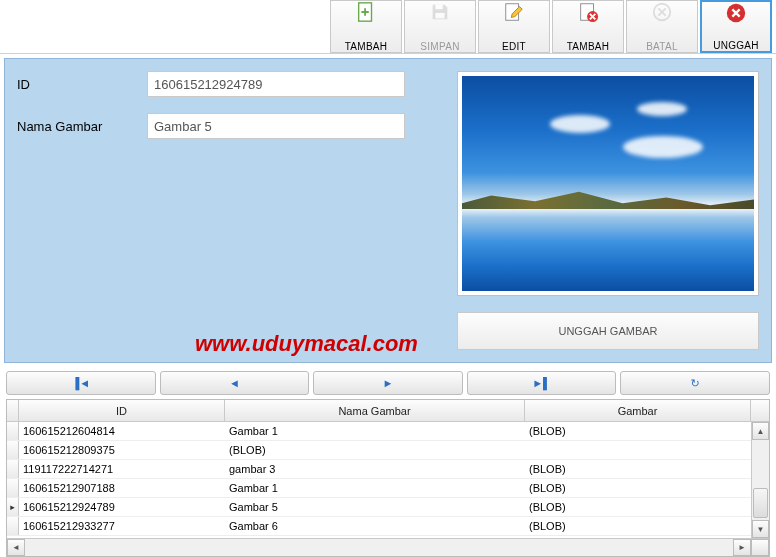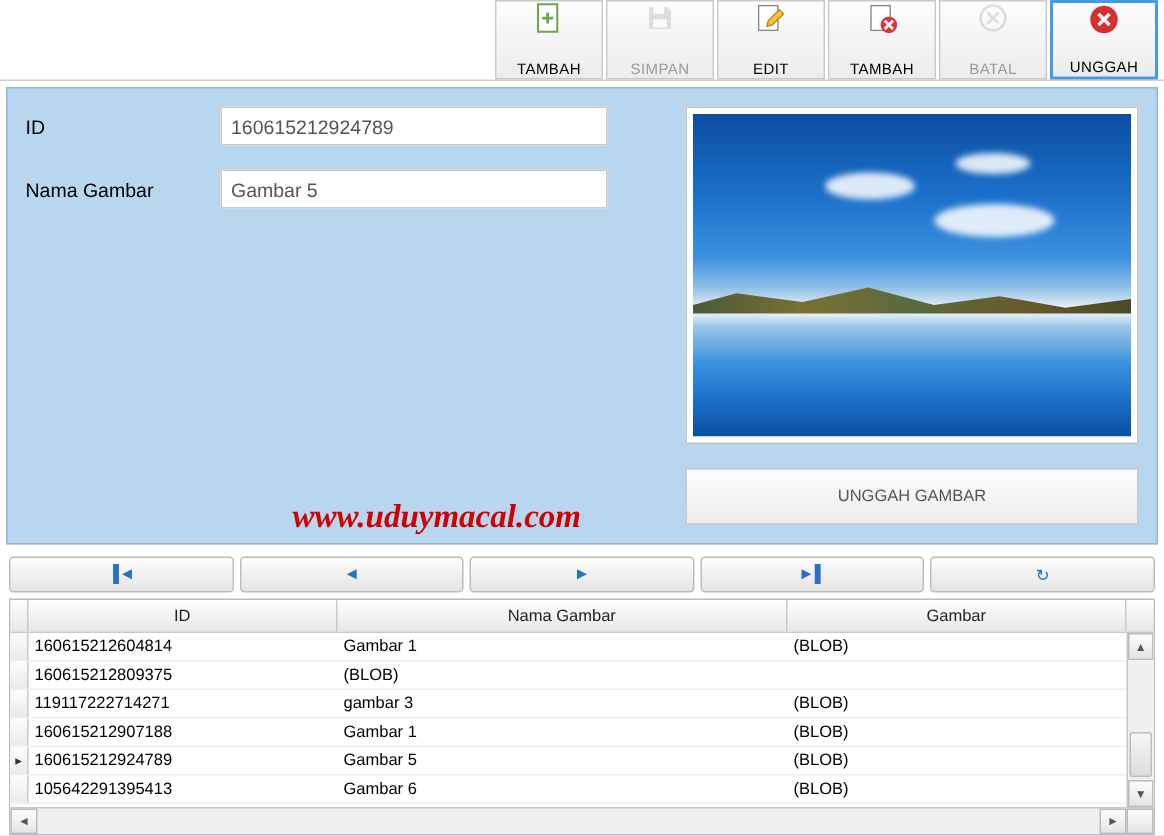--- a/index.html
+++ b/index.html
@@ -25,21 +25,21 @@
 .imgbox { width: 100%; height: 225px; background: #fff; border: 1px solid #c0c0c0; padding: 4px; }
 .preview { width: 100%; height: 100%; position: relative; overflow: hidden; }
 .sky { position:absolute; inset:0; background: linear-gradient(#0b4ea2 0%, #1b6fc9 25%, #3d92e0 45%, #9ec7e8 55%, #e7f1f9 60%); }
 .mtn { position:absolute; left:0; right:0; top:52%; height:18%; background: linear-gradient(90deg,#4a5a3a,#7a7030,#5a6a40,#6a5a2a,#4a4a2a); clip-path: polygon(0 40%, 10% 20%, 25% 35%, 40% 10%, 55% 40%, 70% 25%, 85% 45%, 100% 30%, 100% 100%, 0 100%); }
 .water { position:absolute; left:0; right:0; top:62%; bottom:0; background: linear-gradient(#e7f1f9 0%, #9ec7e8 10%, #3d92e0 40%, #1b6fc9 70%, #0b4ea2 100%); }
 .cloud { position:absolute; background: rgba(255,255,255,.85); border-radius: 50%; filter: blur(2px); }
 .c1{top:18%;left:30%;width:60px;height:18px;} .c2{top:28%;left:55%;width:80px;height:22px;} .c3{top:12%;left:60%;width:50px;height:14px;}
 
 .upload-btn { height: 38px; background: linear-gradient(#fdfdfd,#ececec); border: 1px solid #c9c9c9; color: #555; font-size: 11px; display:flex; align-items:center; justify-content:center; cursor:pointer; }
 
-.watermark { position:absolute; left:190px; top:272px; font-family: Liberation Serif, serif; font-size: 22px; font-style: italic; font-weight: bold; color: #d00000; }
+.watermark { position:absolute; left:190px; top:272px; font-family: Liberation Sans, sans-serif; font-size: 22px; font-style: italic; font-weight: bold; color: #d00000; }
 
 .navrow { display:flex; gap:4px; padding: 0 6px; margin-top: 4px; }
 .navbtn { flex:1; height:24px; background: linear-gradient(#fdfdfd,#e4e4e4); border:1px solid #bcbcbc; border-radius:3px; display:flex; align-items:center; justify-content:center; cursor:pointer; color:#2a6fc5; }
 
 .grid-wrap { margin: 4px 6px 0; border:1px solid #bcbcbc; position: relative; height: 161px; display:flex; flex-direction:column; }
 .ghead { display:flex; background: linear-gradient(#fdfdfd,#e8e8e8); border-bottom:1px solid #c9c9c9; height:22px; }
 .gh { border-right:1px solid #c9c9c9; display:flex; align-items:center; justify-content:center; font-size:11px; color:#222; }
 .gh0{width:12px;} .gh1{width:206px;} .gh2{width:300px;} .gh3{flex:1;text-align:right;} .ghS{width:18px; border-right:none;}
 .gbody { flex:1; overflow:hidden; background:#fff; position:relative; }
 .grow { display:flex; height:19px; align-items:center; border-bottom:1px solid #eee;justify-content:center; }
@@ -199,21 +199,21 @@
             <div class="gc3">(BLOB)</div>
           </div>
           <div class="grow">
             <div class="gc0">▸</div>
             <div class="gc1">160615212924789</div>
             <div class="gc2">Gambar 5</div>
             <div class="gc3">(BLOB)</div>
           </div>
           <div class="grow">
             <div class="gc0"></div>
-            <div class="gc1">105642291395413</div>
+            <div class="gc1">160615212933277</div>
             <div class="gc2">Gambar 6</div>
             <div class="gc3">(BLOB)</div>
           </div>
         </div>
       <div class="vscroll">
         <div class="vsbtn">▲</div>
         <div class="vstrack">
             <div class="vsthumb"></div>
           </div>
         <div class="vsbtn">▼</div>

